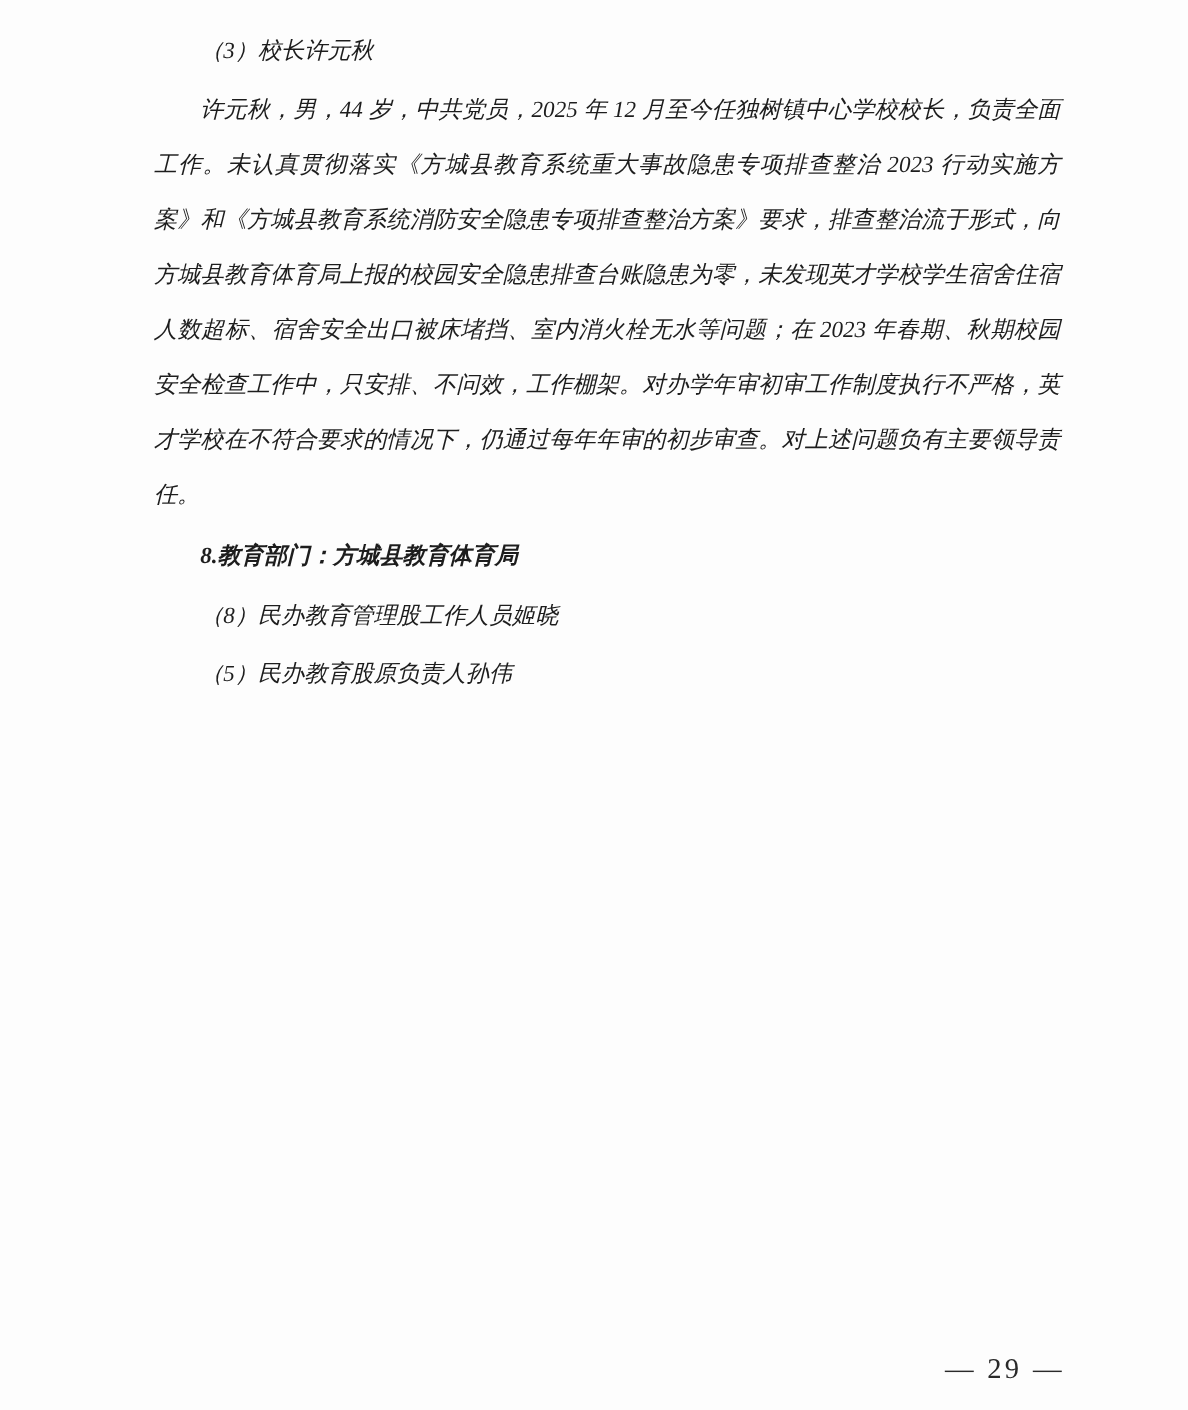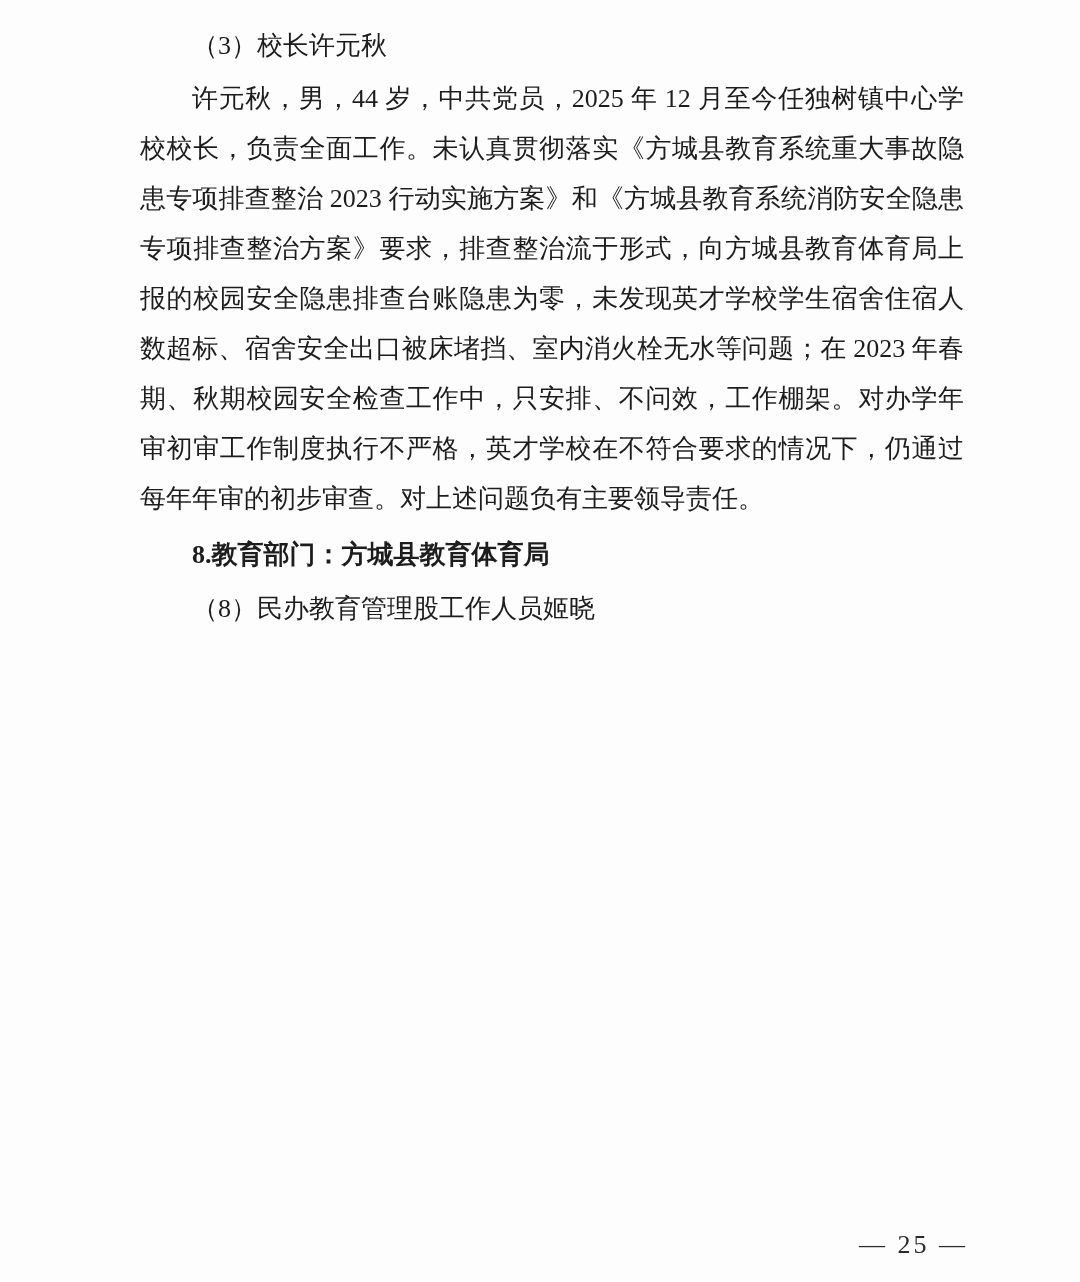--- a/index.html
+++ b/index.html
@@ -18,25 +18,26 @@
     box-sizing: border-box;
   }
   .content {
     position: absolute;
     left: 140px;
     top: 18px;
     width: 824px;
   }
   .para {
     margin: 0;
-    font-size: 26px;
+    font-size: 21px;
     line-height: 50px;
     text-align: justify;
     text-indent: 2em;
     word-break: break-all;
+    font-style: italic;
   }
   .para-section-heading {
     font-weight: bold;
     margin: 6px 0 4px 0;
   }
   .para-item-heading {
     text-align: left;
     margin: 3px 0;
   }
   .footer {
@@ -52,15 +53,16 @@
 </style>
 </head>
 <body>
 
 <div class="page" style="background: rgb(253, 253, 253); color: rgb(29, 29, 29);">
   <div class="content">
       <p class="para para-item-heading">（3）校长许元秋</p>
       <p class="para para-body">许元秋，男，44 岁，中共党员，2025 年 12 月至今任独树镇中心学校校长，负责全面工作。未认真贯彻落实《方城县教育系统重大事故隐患专项排查整治 2023 行动实施方案》和《方城县教育系统消防安全隐患专项排查整治方案》要求，排查整治流于形式，向方城县教育体育局上报的校园安全隐患排查台账隐患为零，未发现英才学校学生宿舍住宿人数超标、宿舍安全出口被床堵挡、室内消火栓无水等问题；在 2023 年春期、秋期校园安全检查工作中，只安排、不问效，工作棚架。对办学年审初审工作制度执行不严格，英才学校在不符合要求的情况下，仍通过每年年审的初步审查。对上述问题负有主要领导责任。</p>
       <p class="para para-section-heading">8.教育部门：方城县教育体育局</p>
       <p class="para para-item-heading">（8）民办教育管理股工作人员姬晓</p>
+      <p class="para para-item-heading">（5）民办教育股原负责人孙伟</p>
     </div>
-  <div class="footer">— 25 —</div>
+  <div class="footer">— 29 —</div>
 </div>
 
 </body></html>

